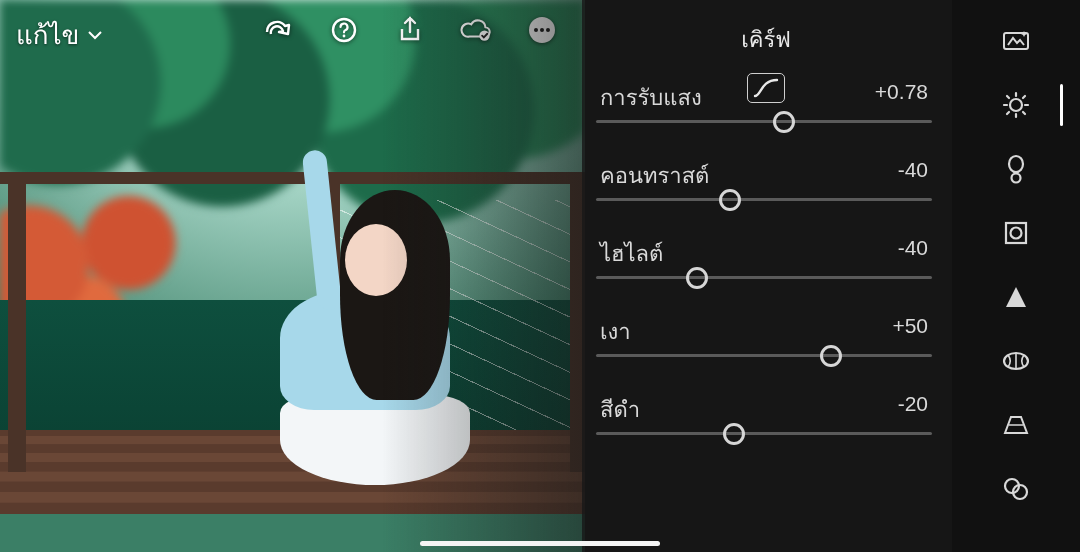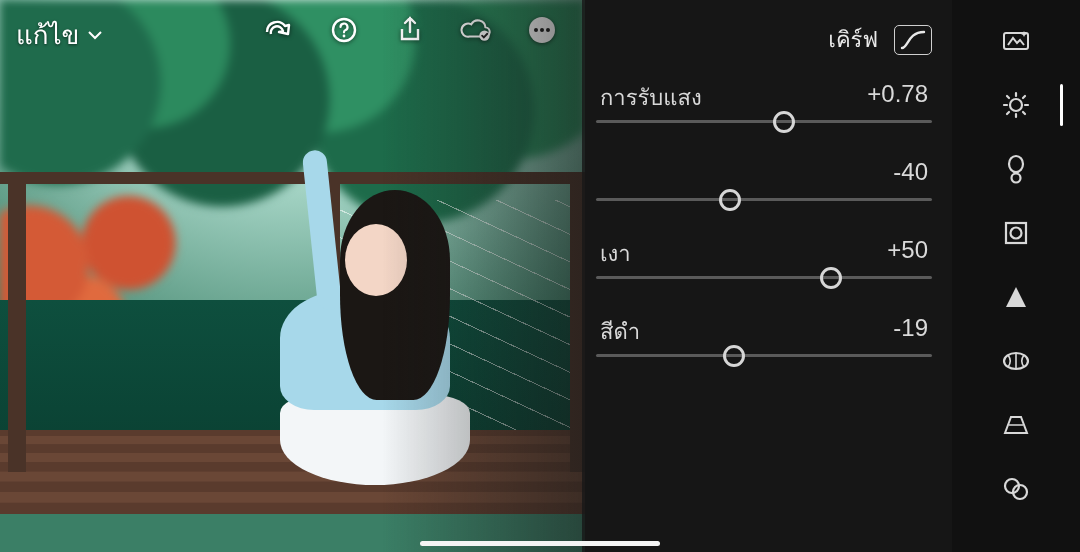--- a/index.html
+++ b/index.html
@@ -48,29 +48,29 @@
   .tools { position:absolute; right:0; top:0; width:128px; height:552px; background:#111; display:flex; flex-direction:column; align-items:center; gap:34px; padding-top:26px; }
   .tool  { width:30px; height:30px; color:#d8d8d8; display:flex; align-items:center; justify-content:center; cursor:pointer; position:relative; }
   .tool.active::after{ content:""; position:absolute; right:-32px; top:-6px; width:3px; height:42px; background:#fff; border-radius:2px; }
 
   
   .hdr-left { position:absolute; left:16px; top:14px; display:flex; align-items:center; gap:8px; color:#fff; font-size:26px; text-shadow:0 1px 3px rgba(0,0,0,.6); }
   .hdr-icons{ position:absolute; left:262px; top:14px; display:flex; align-items:center; gap:34px; }
   .ico { width:32px; height:32px; color:#fff; display:flex; align-items:center; justify-content:center; cursor:pointer; filter:drop-shadow(0 1px 2px rgba(0,0,0,.6)); }
 
   
-  .curve-row{ position:absolute; left:600px; top:22px; width:332px; display:flex; align-items:center; justify-content:flex-end; gap:16px; }
+  .curve-row{ position:absolute; left:600px; top:22px; width:332px; display:flex; align-items:center; justify-content:flex-end; gap:16px;flex-direction:column; }
   .curve-lbl{ color:#eaeaea; font-size:22px; }
   .curve-btn{ width:38px; height:30px; border:1.5px solid #cfcfcf; border-radius:5px; display:flex; align-items:center; justify-content:center; cursor:pointer; }
 
   
   .sliders { position:absolute; left:596px; top:80px; width:336px; display:flex; flex-direction:column; gap:14px; }
   .sl { position:relative; height:64px; }
   .sl .name { position:absolute; left:4px; top:0; color:#d9d9d9; font-size:22px; }
-  .sl .val  { position:absolute; right:4px; top:0; color:#d9d9d9; font-size:24px; }
+  .sl .val  { position:absolute; right:4px; top:0; color:#d9d9d9; font-size:21px; }
   .sl .track{ position:absolute; left:0; right:0; top:40px; height:3px; background:#5a5a5a; border-radius:2px; }
   .sl .thumb{ position:absolute; top:31px; width:22px; height:22px; border:3px solid #d6d6d6; border-radius:50%; background:transparent; transform:translateX(-50%); cursor:pointer; }
 
   .homebar { position:absolute; left:50%; bottom:6px; width:240px; height:5px; background:#f4f4f4; border-radius:3px; transform:translateX(-50%); }
   svg { display:block; }
 </style>
 </head>
 <body>
 
 <div class="app">
@@ -149,33 +149,40 @@
   </div>
 
   <div class="sliders" id="sliders">
       <div class="sl">
         <span class="name">การรับแสง</span>
         <span class="val">+0.78</span>
         <div class="track"></div>
         <div class="thumb" style="left:56%"></div>
       </div>
       <div class="sl">
+        <span class="name">คอนทราสต์</span>
         <span class="val">-40</span>
         <div class="track"></div>
         <div class="thumb" style="left:40%"></div>
+      </div>
+      <div class="sl">
+        <span class="name">ไฮไลต์</span>
+        <span class="val">-40</span>
+        <div class="track"></div>
+        <div class="thumb" style="left:30%"></div>
       </div>
       <div class="sl">
         <span class="name">เงา</span>
         <span class="val">+50</span>
         <div class="track"></div>
         <div class="thumb" style="left:70%"></div>
       </div>
       <div class="sl">
         <span class="name">สีดำ</span>
-        <span class="val">-19</span>
+        <span class="val">-20</span>
         <div class="track"></div>
         <div class="thumb" style="left:41%"></div>
       </div>
     </div>
 
   <div class="tools" id="tools">
       <div class="tool">
         <span>
           <svg width="28" height="24" viewBox="0 0 28 24">
             <rect x="2" y="4" width="24" height="16" rx="2" fill="none" stroke="currentColor" stroke-width="2"></rect>

